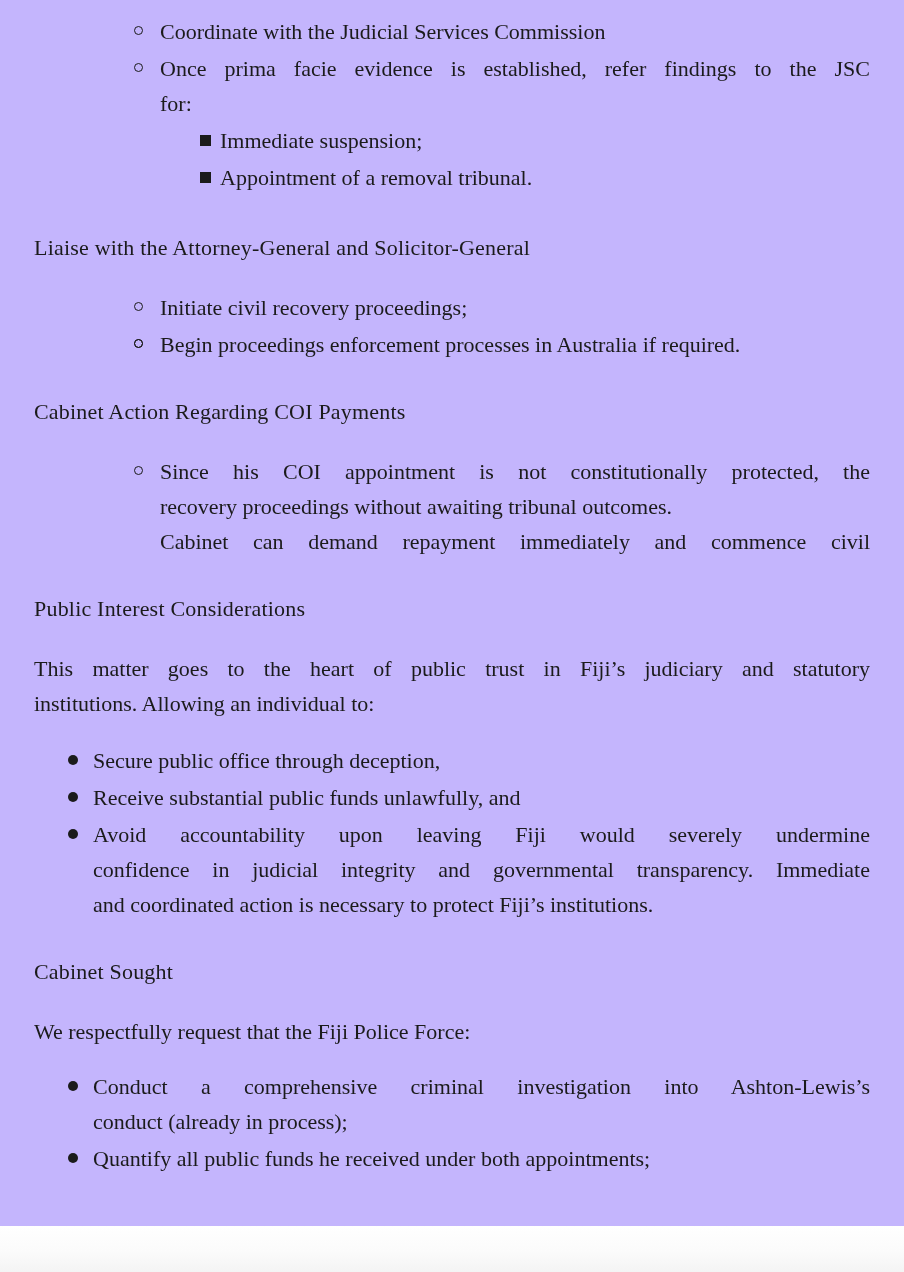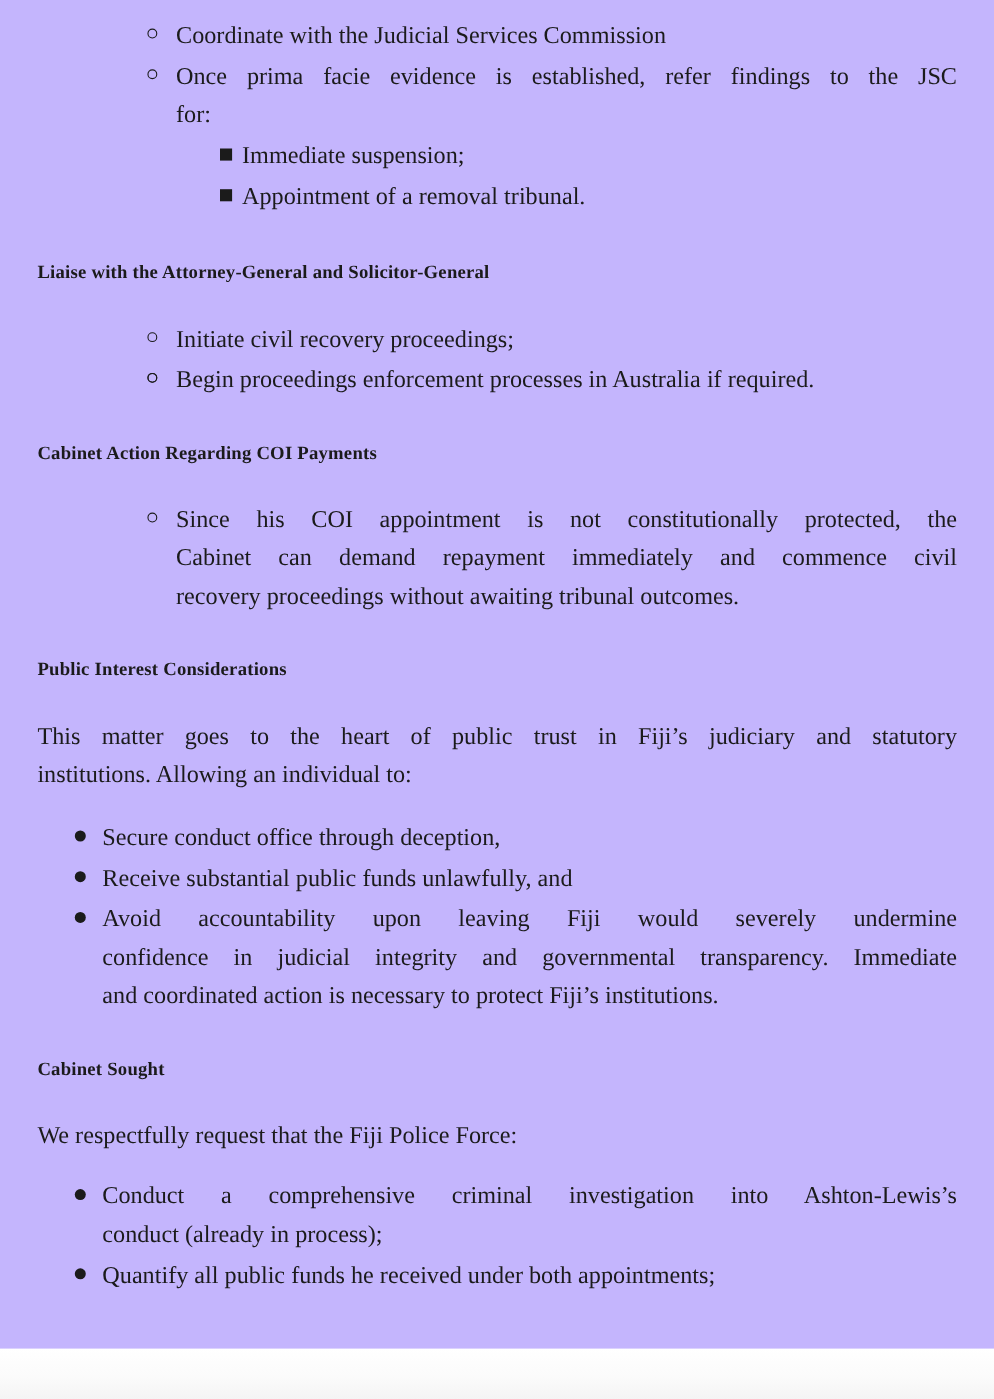--- a/index.html
+++ b/index.html
@@ -20,23 +20,23 @@
     height: 46px;
     background: linear-gradient(#ffffff 0%, #fbfbfb 55%, #f4f4f4 100%);
     pointer-events: none;
   }
   .content {
     padding: 14px 34px 0 34px;
     font-size: 22px;
     line-height: 35px;
   }
   h2 {
-    font-size: 17px;
+    font-size: 22px;
     line-height: 35px;
-    font-weight: bold;
+    font-weight: normal;
     margin: 32px 0 25px 0;
     letter-spacing: 0.2px;
   }
   h2.first-heading { margin-top: 35px; }
   .para { margin: 0; }
   .list { margin: 0; }
   .list .li + .li { margin-top: 2px; }
   .li { position: relative; }
   .line { min-height: 35px; white-space: nowrap; }
   .line.just { white-space: normal; text-align: justify; text-align-last: justify; }
@@ -109,34 +109,34 @@
         <span class="marker circle"></span>
         <div class="line">Begin proceedings enforcement processes in Australia if required.</div>
       </div>
     </div>
 
     <h2>Cabinet Action Regarding COI Payments</h2>
     <div class="list">
       <div class="li ind-circle">
         <span class="marker circle"></span>
         <div class="line just">Since his COI appointment is not constitutionally protected, the</div>
+        <div class="line">recovery proceedings without awaiting tribunal outcomes.</div>
         <div class="line just">Cabinet can demand repayment immediately and commence civil</div>
-        <div class="line">recovery proceedings without awaiting tribunal outcomes.</div>
       </div>
     </div>
 
     <h2>Public Interest Considerations</h2>
     <div class="para">
       <div class="line just">This matter goes to the heart of public trust in Fiji’s judiciary and statutory</div>
       <div class="line">institutions. Allowing an individual to:</div>
     </div>
     <div class="list list-pi">
       <div class="li ind-disc">
         <span class="marker disc"></span>
-        <div class="line">Secure conduct office through deception,</div>
+        <div class="line">Secure public office through deception,</div>
       </div>
       <div class="li ind-disc">
         <span class="marker disc"></span>
         <div class="line">Receive substantial public funds unlawfully, and</div>
       </div>
       <div class="li ind-disc">
         <span class="marker disc"></span>
         <div class="line just">Avoid accountability upon leaving Fiji would severely undermine</div>
         <div class="line just">confidence in judicial integrity and governmental transparency. Immediate</div>
         <div class="line">and coordinated action is necessary to protect Fiji’s institutions.</div>

